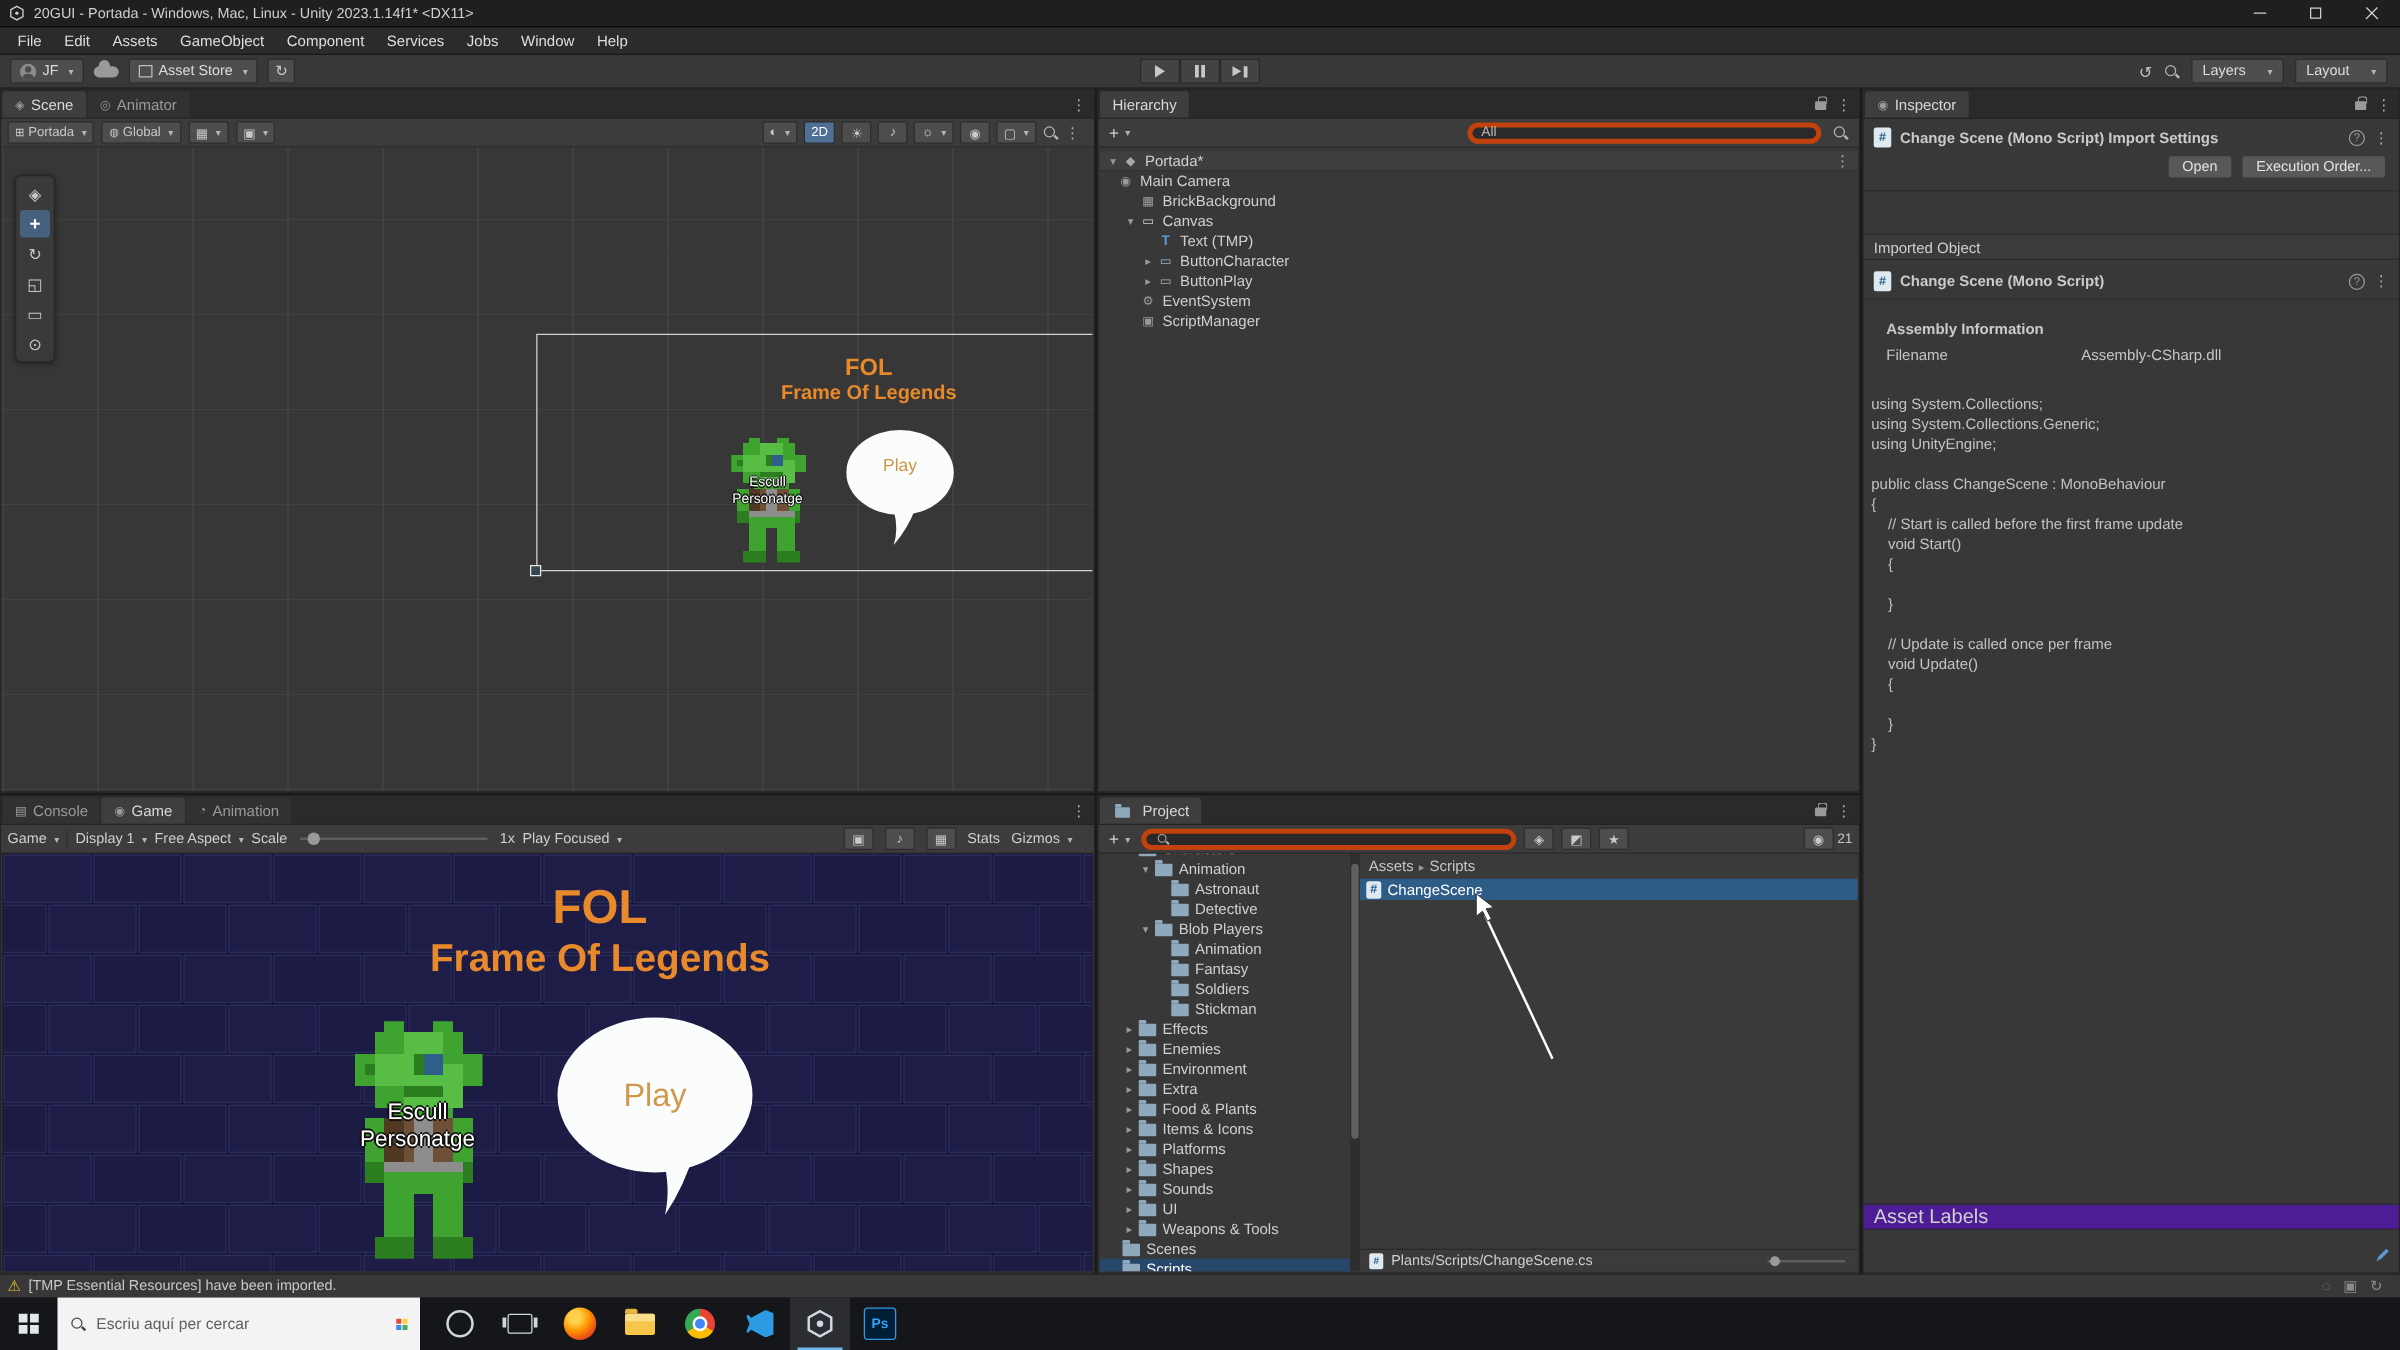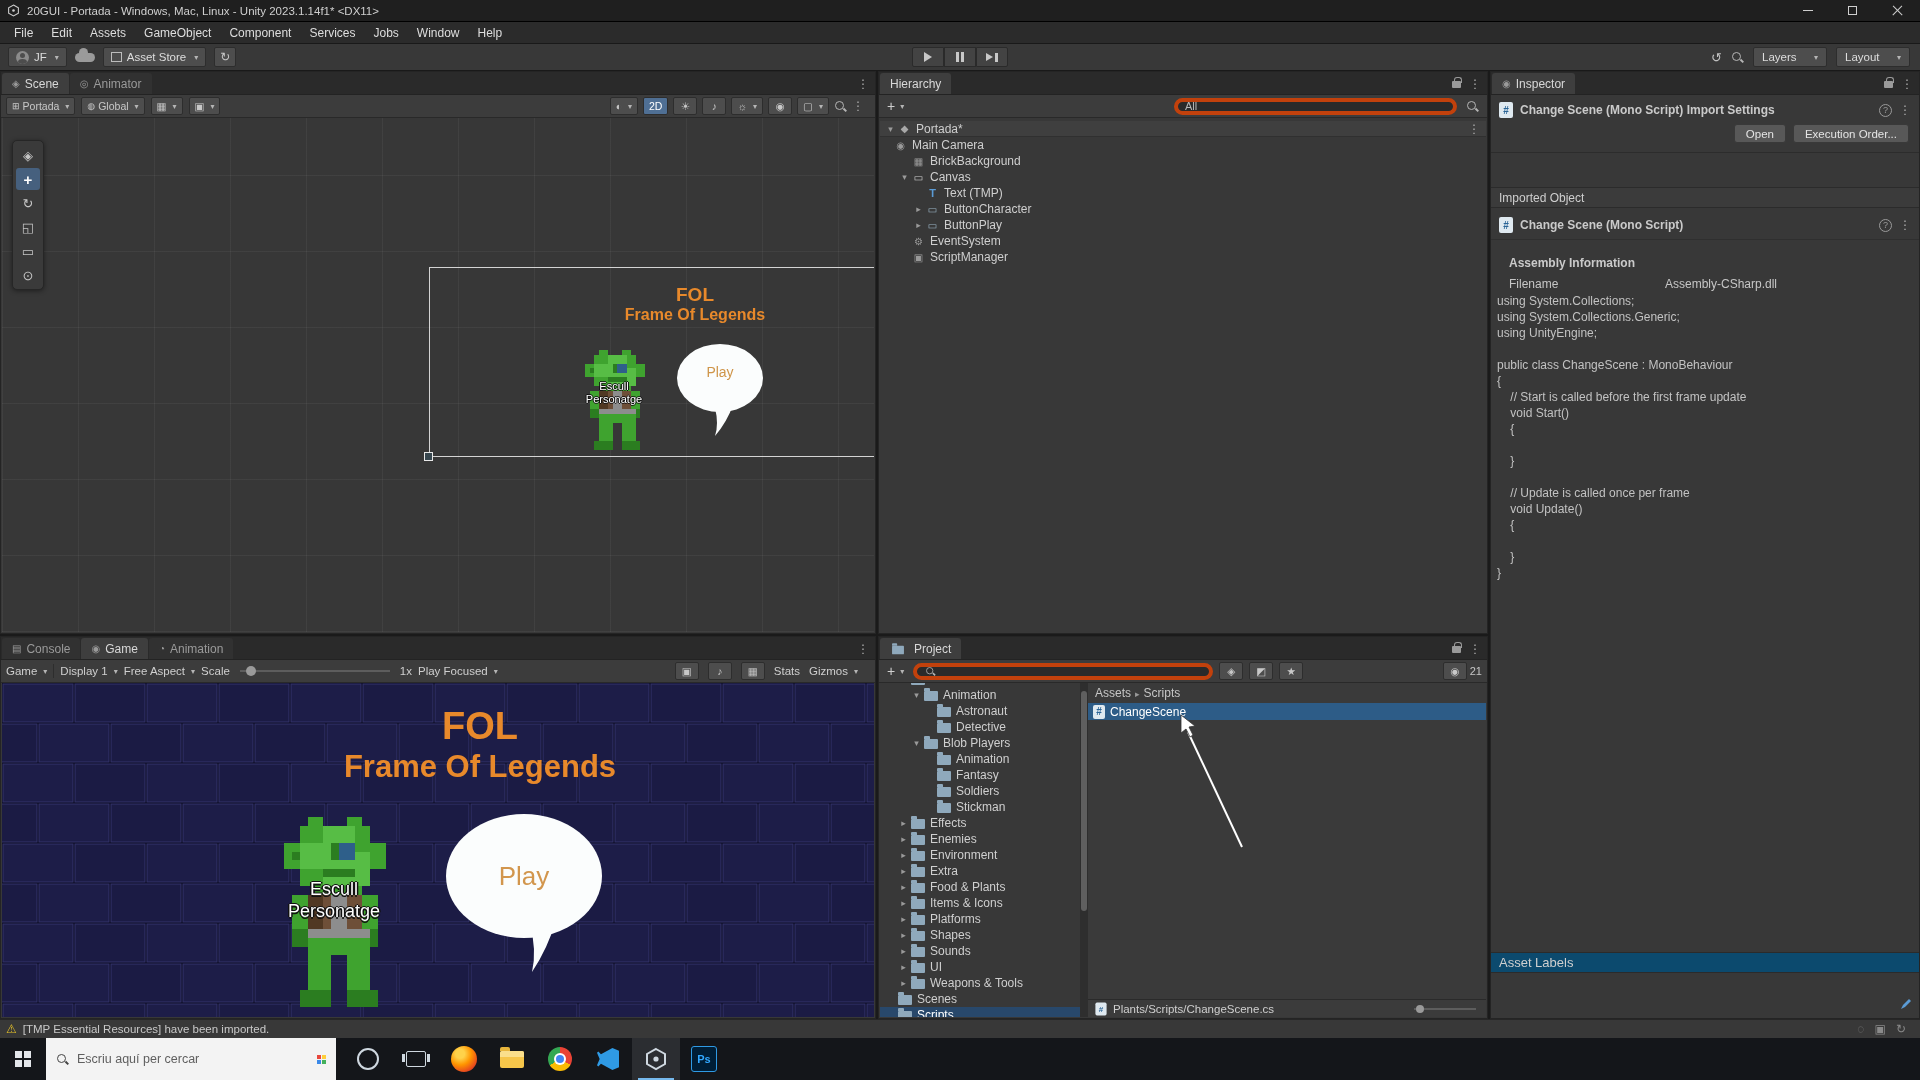--- a/index.html
+++ b/index.html
@@ -119,23 +119,23 @@
 .help-ic{width:13px;height:13px;border-radius:50%;border:1px solid #9a9a9a;color:#9a9a9a;font-size:9px;display:inline-flex;align-items:center;justify-content:center}
 .btn-row{display:flex;justify-content:flex-end;gap:7px;padding:3px 10px 9px;border-bottom:1px solid #2c2c2c}
 .ubtn{background:#585858;border:1px solid #393939;border-radius:3px;color:#e4e4e4;font-size:11.5px;padding:0 11px;height:19px;display:inline-flex;align-items:center}
 .insp-strip{height:21px;background:#3b3b3b;border-top:1px solid #2b2b2b;border-bottom:1px solid #2b2b2b;display:flex;align-items:center;padding:0 8px;font-size:12px;color:#cfcfcf;margin-top:34px}
 .insp-header2{display:flex;align-items:center;padding:9px 8px 6px;gap:7px;border-bottom:1px solid #2f2f2f}
 .assembly{padding:16px 0 0 18px}
 .assembly .bold{font-weight:700;color:#cacaca}
 .filename-row{display:flex;margin-top:7px}
 .filename-row .lbl{width:156px;color:#c6c6c6}
 .filename-row .val{color:#c6c6c6}
-.code-block{margin-top:2px;padding-left:6px;font-size:12px;line-height:16px;color:#c2c2c2;white-space:pre}
+.code-block{margin-top:24px;padding-left:6px;font-size:12px;line-height:16px;color:#c2c2c2;white-space:pre}
 .code-line{height:16px;white-space:pre}
-.al-strip{position:absolute;left:0;right:0;bottom:45px;height:21px;background:#0c4a6e;border-top:1px solid #2b2b2b;border-bottom:1px solid #2b2b2b;display:flex;align-items:center;padding:0 8px;font-size:13px;color:#cfcfcf}
+.al-strip{position:absolute;left:0;right:0;bottom:34px;height:21px;background:#4c1d95;border-top:1px solid #2b2b2b;border-bottom:1px solid #2b2b2b;display:flex;align-items:center;padding:0 8px;font-size:16px;color:#cfcfcf}
 .pencil{position:absolute;right:6px;bottom:7px}
 
 
 .game-toolbar-sep{width:1px;height:14px;background:#2d2d2d}
 .slider{width:150px;height:2px;background:#5d5d5d;position:relative;margin:0 4px}
 .slider .thumb{position:absolute;left:6px;top:-4px;width:10px;height:10px;border-radius:50%;background:#9a9a9a}
 .game-viewport{position:absolute;left:1px;right:1px;top:46px;bottom:1px;background:#0d0d24;overflow:hidden}
 .brick-bg{position:absolute;left:0;top:0;width:100%;height:100%}
 .gv-title{position:absolute;text-align:center;color:#e8892b;font-weight:700}
 .gv-t1{left:178px;top:22px;width:600px;font-size:38px}

